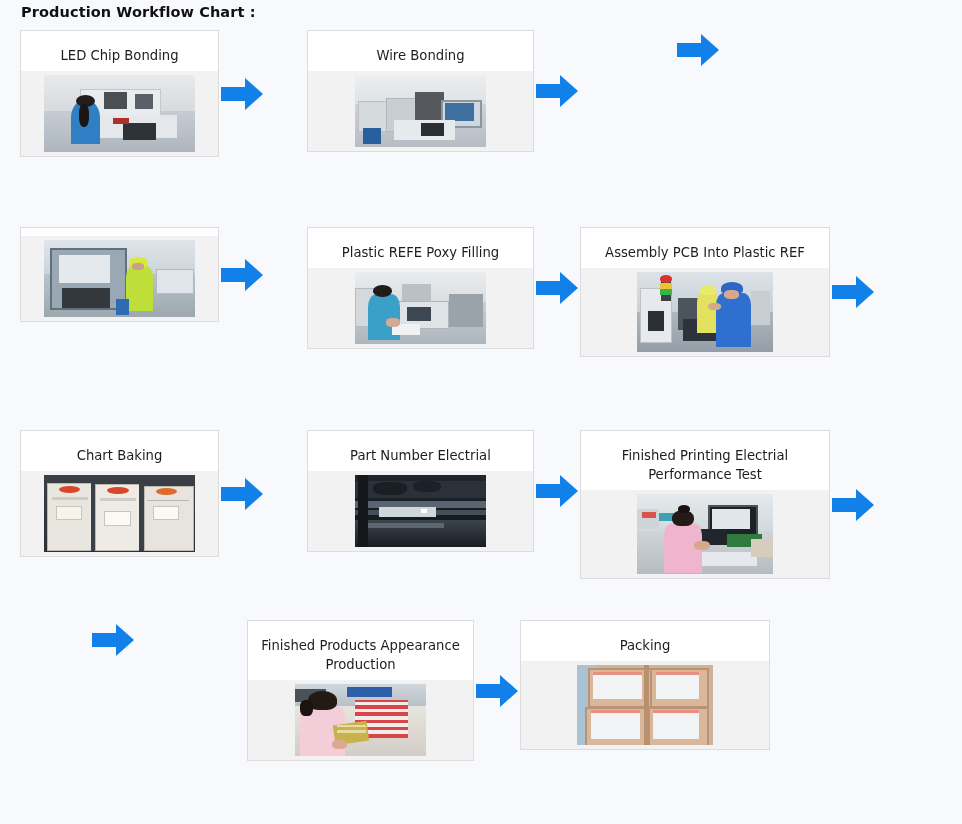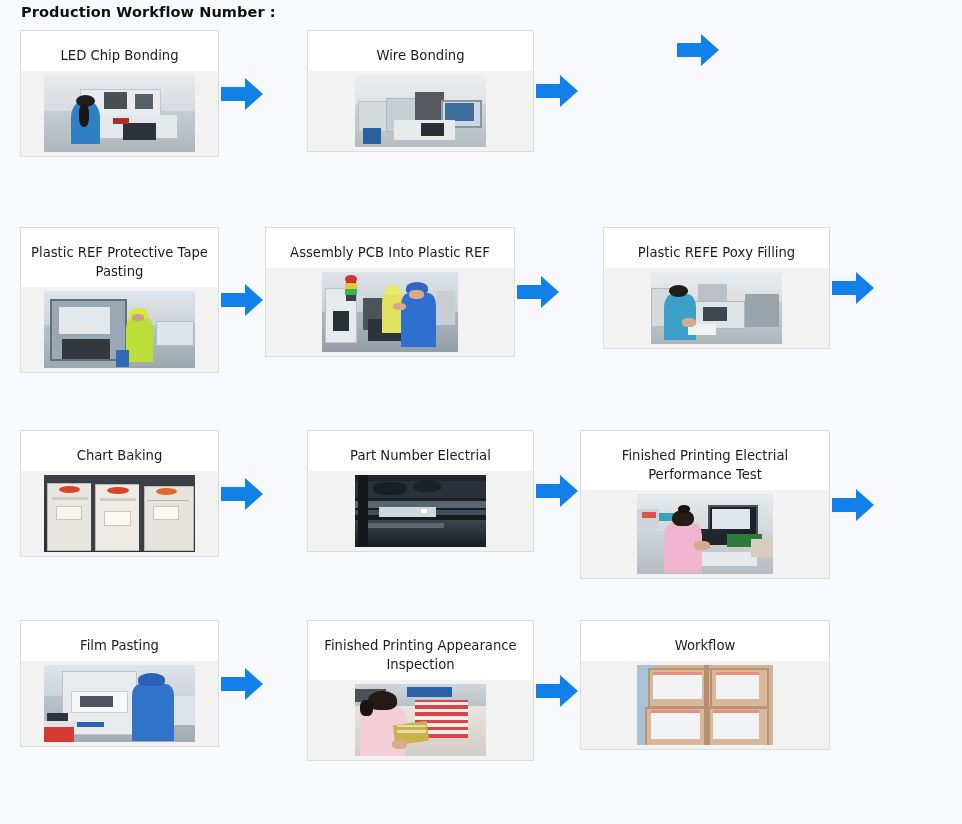--- a/index.html
+++ b/index.html
@@ -105,21 +105,21 @@
   .arrow {
     width: 46px;
     height: 40px;
     flex: 0 0 auto;
   }
   .arrow-spacer { width: 46px; height: 40px; }
 </style>
 </head>
 <body>
 
-<div class="page-title">Production Workflow Number :</div>
+<div class="page-title">Production Workflow Chart :</div>
 
 <div class="flow">
 
   <div class="flow-row row-1">
 
     <div class="cell col-a">
       <div class="card card-w-small">
         <div class="card-title">LED Chip Bonding</div>
         <div class="card-media">
           <div class="photo photo-s">
@@ -176,33 +176,58 @@
         </svg>
       </div>
     </div>
 
   </div>
 
   <div class="flow-row row-2">
 
     <div class="cell col-a">
       <div class="card card-w-small">
-        <div class="card-title">Plastic REF Protective Tape Pasting</div>
         <div class="card-media">
           <div class="photo photo-s">
             <div class="sc wall" style="height:44%;background:linear-gradient(#dfe5ea,#ccd4da);"></div>
             <div class="sc floor" style="height:56%;background:linear-gradient(#b9c3ca,#9ca7ae);"></div>
             <div class="sc" style="left:4%;top:10%;width:48%;height:76%;background:#9aa8b4;border:2px solid #5f7180;"></div>
             <div class="sc" style="left:10%;top:20%;width:34%;height:36%;background:#e3e9ed;"></div>
             <div class="sc" style="left:12%;top:62%;width:32%;height:26%;background:#33383d;"></div>
             <div class="sc" style="left:54%;top:34%;width:18%;height:58%;background:#bede3a;border-radius:26% 26% 0 0;"></div>
             <div class="sc" style="left:56%;top:22%;width:13%;height:14%;background:#d8e83c;border-radius:50% 50% 30% 30%;"></div>
             <div class="sc" style="left:58%;top:30%;width:8%;height:9%;background:#c9a186;border-radius:40%;"></div>
             <div class="sc" style="left:74%;top:38%;width:24%;height:30%;background:#dfe5e9;border:1px solid #b4bbc1;"></div>
             <div class="sc" style="left:48%;top:76%;width:8%;height:22%;background:#2f6bb5;"></div>
+          </div>
+        </div>
+      </div>
+      <div class="arrow-cell">
+        <svg class="arrow" viewBox="0 0 46 40">
+          <path d="M2 13 H26 V4 L44 20 L26 36 V27 H2 Z" fill="#1180e8"></path>
+        </svg>
+      </div>
+    </div>
+
+    <div class="cell col-b">
+      <div class="card card-w-mid">
+        <div class="card-title">Plastic REFE Poxy Filling</div>
+        <div class="card-media">
+          <div class="photo photo-m">
+            <div class="sc wall" style="height:42%;background:linear-gradient(#eaedef,#dadee1);"></div>
+            <div class="sc floor" style="height:58%;background:linear-gradient(#c7ced4,#aeb6bd);"></div>
+            <div class="sc" style="left:0;top:22%;width:16%;height:52%;background:#d4d9dd;border:1px solid #b4babe;"></div>
+            <div class="sc" style="left:36%;top:16%;width:22%;height:28%;background:#b9c0c6;"></div>
+            <div class="sc" style="left:30%;top:40%;width:40%;height:36%;background:#dfe4e8;border:1px solid #b0b6bb;"></div>
+            <div class="sc" style="left:40%;top:48%;width:18%;height:20%;background:#3d4752;"></div>
+            <div class="sc" style="left:72%;top:30%;width:26%;height:46%;background:#9aa2aa;"></div>
+            <div class="sc" style="left:10%;top:30%;width:24%;height:64%;background:#3ba0c8;border-radius:28% 28% 0 0;"></div>
+            <div class="sc" style="left:14%;top:18%;width:14%;height:16%;background:#231b17;border-radius:50%;"></div>
+            <div class="sc" style="left:28%;top:72%;width:22%;height:16%;background:#f0f2f3;"></div>
+            <div class="sc" style="left:24%;top:64%;width:10%;height:12%;background:#d3ab92;border-radius:40%;"></div>
           </div>
         </div>
       </div>
       <div class="arrow-cell">
         <svg class="arrow" viewBox="0 0 46 40">
           <path d="M2 13 H26 V4 L44 20 L26 36 V27 H2 Z" fill="#1180e8"></path>
         </svg>
       </div>
     </div>
 
@@ -231,46 +256,20 @@
           </div>
         </div>
       </div>
       <div class="arrow-cell">
         <svg class="arrow" viewBox="0 0 46 40">
           <path d="M2 13 H26 V4 L44 20 L26 36 V27 H2 Z" fill="#1180e8"></path>
         </svg>
       </div>
     </div>
 
-    <div class="cell col-b">
-      <div class="card card-w-mid">
-        <div class="card-title">Plastic REFE Poxy Filling</div>
-        <div class="card-media">
-          <div class="photo photo-m">
-            <div class="sc wall" style="height:42%;background:linear-gradient(#eaedef,#dadee1);"></div>
-            <div class="sc floor" style="height:58%;background:linear-gradient(#c7ced4,#aeb6bd);"></div>
-            <div class="sc" style="left:0;top:22%;width:16%;height:52%;background:#d4d9dd;border:1px solid #b4babe;"></div>
-            <div class="sc" style="left:36%;top:16%;width:22%;height:28%;background:#b9c0c6;"></div>
-            <div class="sc" style="left:30%;top:40%;width:40%;height:36%;background:#dfe4e8;border:1px solid #b0b6bb;"></div>
-            <div class="sc" style="left:40%;top:48%;width:18%;height:20%;background:#3d4752;"></div>
-            <div class="sc" style="left:72%;top:30%;width:26%;height:46%;background:#9aa2aa;"></div>
-            <div class="sc" style="left:10%;top:30%;width:24%;height:64%;background:#3ba0c8;border-radius:28% 28% 0 0;"></div>
-            <div class="sc" style="left:14%;top:18%;width:14%;height:16%;background:#231b17;border-radius:50%;"></div>
-            <div class="sc" style="left:28%;top:72%;width:22%;height:16%;background:#f0f2f3;"></div>
-            <div class="sc" style="left:24%;top:64%;width:10%;height:12%;background:#d3ab92;border-radius:40%;"></div>
-          </div>
-        </div>
-      </div>
-      <div class="arrow-cell">
-        <svg class="arrow" viewBox="0 0 46 40">
-          <path d="M2 13 H26 V4 L44 20 L26 36 V27 H2 Z" fill="#1180e8"></path>
-        </svg>
-      </div>
-    </div>
-
   </div>
 
   <div class="flow-row row-3">
 
     <div class="cell col-a">
       <div class="card card-w-small">
         <div class="card-title">Chart Baking</div>
         <div class="card-media">
           <div class="photo photo-s">
             <div class="sc wall" style="height:100%;background:linear-gradient(#3a4046,#2c3136);"></div>
@@ -353,49 +352,30 @@
           <path d="M2 13 H26 V4 L44 20 L26 36 V27 H2 Z" fill="#1180e8"></path>
         </svg>
       </div>
     </div>
 
   </div>
 
   <div class="flow-row row-4">
 
     <div class="cell col-a">
-      <div class="card card-w-small">
-        <div class="card-title">Film Pasting</div>
-        <div class="card-media">
-          <div class="photo photo-s">
-            <div class="sc wall" style="height:40%;background:linear-gradient(#dfe5ea,#ccd3d9);"></div>
-            <div class="sc floor" style="height:60%;background:linear-gradient(#bcc4cb,#a2abb2);"></div>
-            <div class="sc" style="left:12%;top:8%;width:48%;height:80%;background:#e7ebee;border:1px solid #bec4c9;"></div>
-            <div class="sc" style="left:18%;top:34%;width:36%;height:26%;background:#f6f8f9;border:1px solid #c6ccd1;"></div>
-            <div class="sc" style="left:24%;top:40%;width:22%;height:14%;background:#4e555c;"></div>
-            <div class="sc" style="left:22%;top:74%;width:18%;height:7%;background:#2f63ad;"></div>
-            <div class="sc" style="left:2%;top:62%;width:14%;height:14%;background:#2d343b;"></div>
-            <div class="sc" style="left:0;top:78%;width:20%;height:22%;background:#d63b33;"></div>
-            <div class="sc" style="left:0;top:72%;width:22%;height:8%;background:#e0e4e7;"></div>
-            <div class="sc" style="left:58%;top:24%;width:28%;height:74%;background:#2f74c9;border-radius:20% 20% 0 0;"></div>
-            <div class="sc" style="left:62%;top:10%;width:18%;height:17%;background:#2a61b4;border-radius:50% 50% 30% 30%;"></div>
-            <div class="sc" style="left:86%;top:40%;width:14%;height:38%;background:#dde2e6;"></div>
-          </div>
-        </div>
-      </div>
       <div class="arrow-cell">
         <svg class="arrow" viewBox="0 0 46 40">
           <path d="M2 13 H26 V4 L44 20 L26 36 V27 H2 Z" fill="#1180e8"></path>
         </svg>
       </div>
     </div>
 
     <div class="cell col-b">
       <div class="card card-w-mid">
-        <div class="card-title">Finished Printing Appearance Inspection</div>
+        <div class="card-title">Finished Products Appearance Production</div>
         <div class="card-media">
           <div class="photo photo-m">
             <div class="sc wall" style="height:30%;background:linear-gradient(#cfd6dc,#b9c1c8);"></div>
             <div class="sc floor" style="height:70%;background:linear-gradient(#e8e4df,#d2cdc6);"></div>
             <div class="sc" style="left:40%;top:4%;width:34%;height:14%;background:#2c5fa8;"></div>
             <div class="sc" style="left:0;top:6%;width:24%;height:18%;background:#4a5157;"></div>
             <div class="sc" style="left:46%;top:22%;width:40%;height:52%;background:#d9434a;"></div>
             <div class="sc" style="left:46%;top:24%;width:40%;height:5%;background:#f0eee6;"></div>
             <div class="sc" style="left:46%;top:34%;width:40%;height:5%;background:#f0eee6;"></div>
             <div class="sc" style="left:46%;top:44%;width:40%;height:5%;background:#f0eee6;"></div>
@@ -413,21 +393,21 @@
       </div>
       <div class="arrow-cell">
         <svg class="arrow" viewBox="0 0 46 40">
           <path d="M2 13 H26 V4 L44 20 L26 36 V27 H2 Z" fill="#1180e8"></path>
         </svg>
       </div>
     </div>
 
     <div class="cell col-c">
       <div class="card card-w-large">
-        <div class="card-title">Workflow</div>
+        <div class="card-title">Packing</div>
         <div class="card-media">
           <div class="photo photo-l">
             <div class="sc" style="left:0;top:0;width:100%;height:100%;background:#cdb39a;"></div>
             <div class="sc" style="left:0;top:0;width:14%;height:100%;background:#a9c3d4;"></div>
             <div class="sc" style="left:8%;top:4%;width:44%;height:44%;background:#d9b79a;border:2px solid #bb9274;"></div>
             <div class="sc" style="left:12%;top:10%;width:36%;height:32%;background:#f2f3f5;"></div>
             <div class="sc" style="left:12%;top:8%;width:36%;height:4%;background:#e8907f;"></div>
             <div class="sc" style="left:54%;top:4%;width:40%;height:44%;background:#d9b79a;border:2px solid #bb9274;"></div>
             <div class="sc" style="left:58%;top:10%;width:32%;height:32%;background:#f2f3f5;"></div>
             <div class="sc" style="left:58%;top:8%;width:32%;height:4%;background:#e8907f;"></div>

